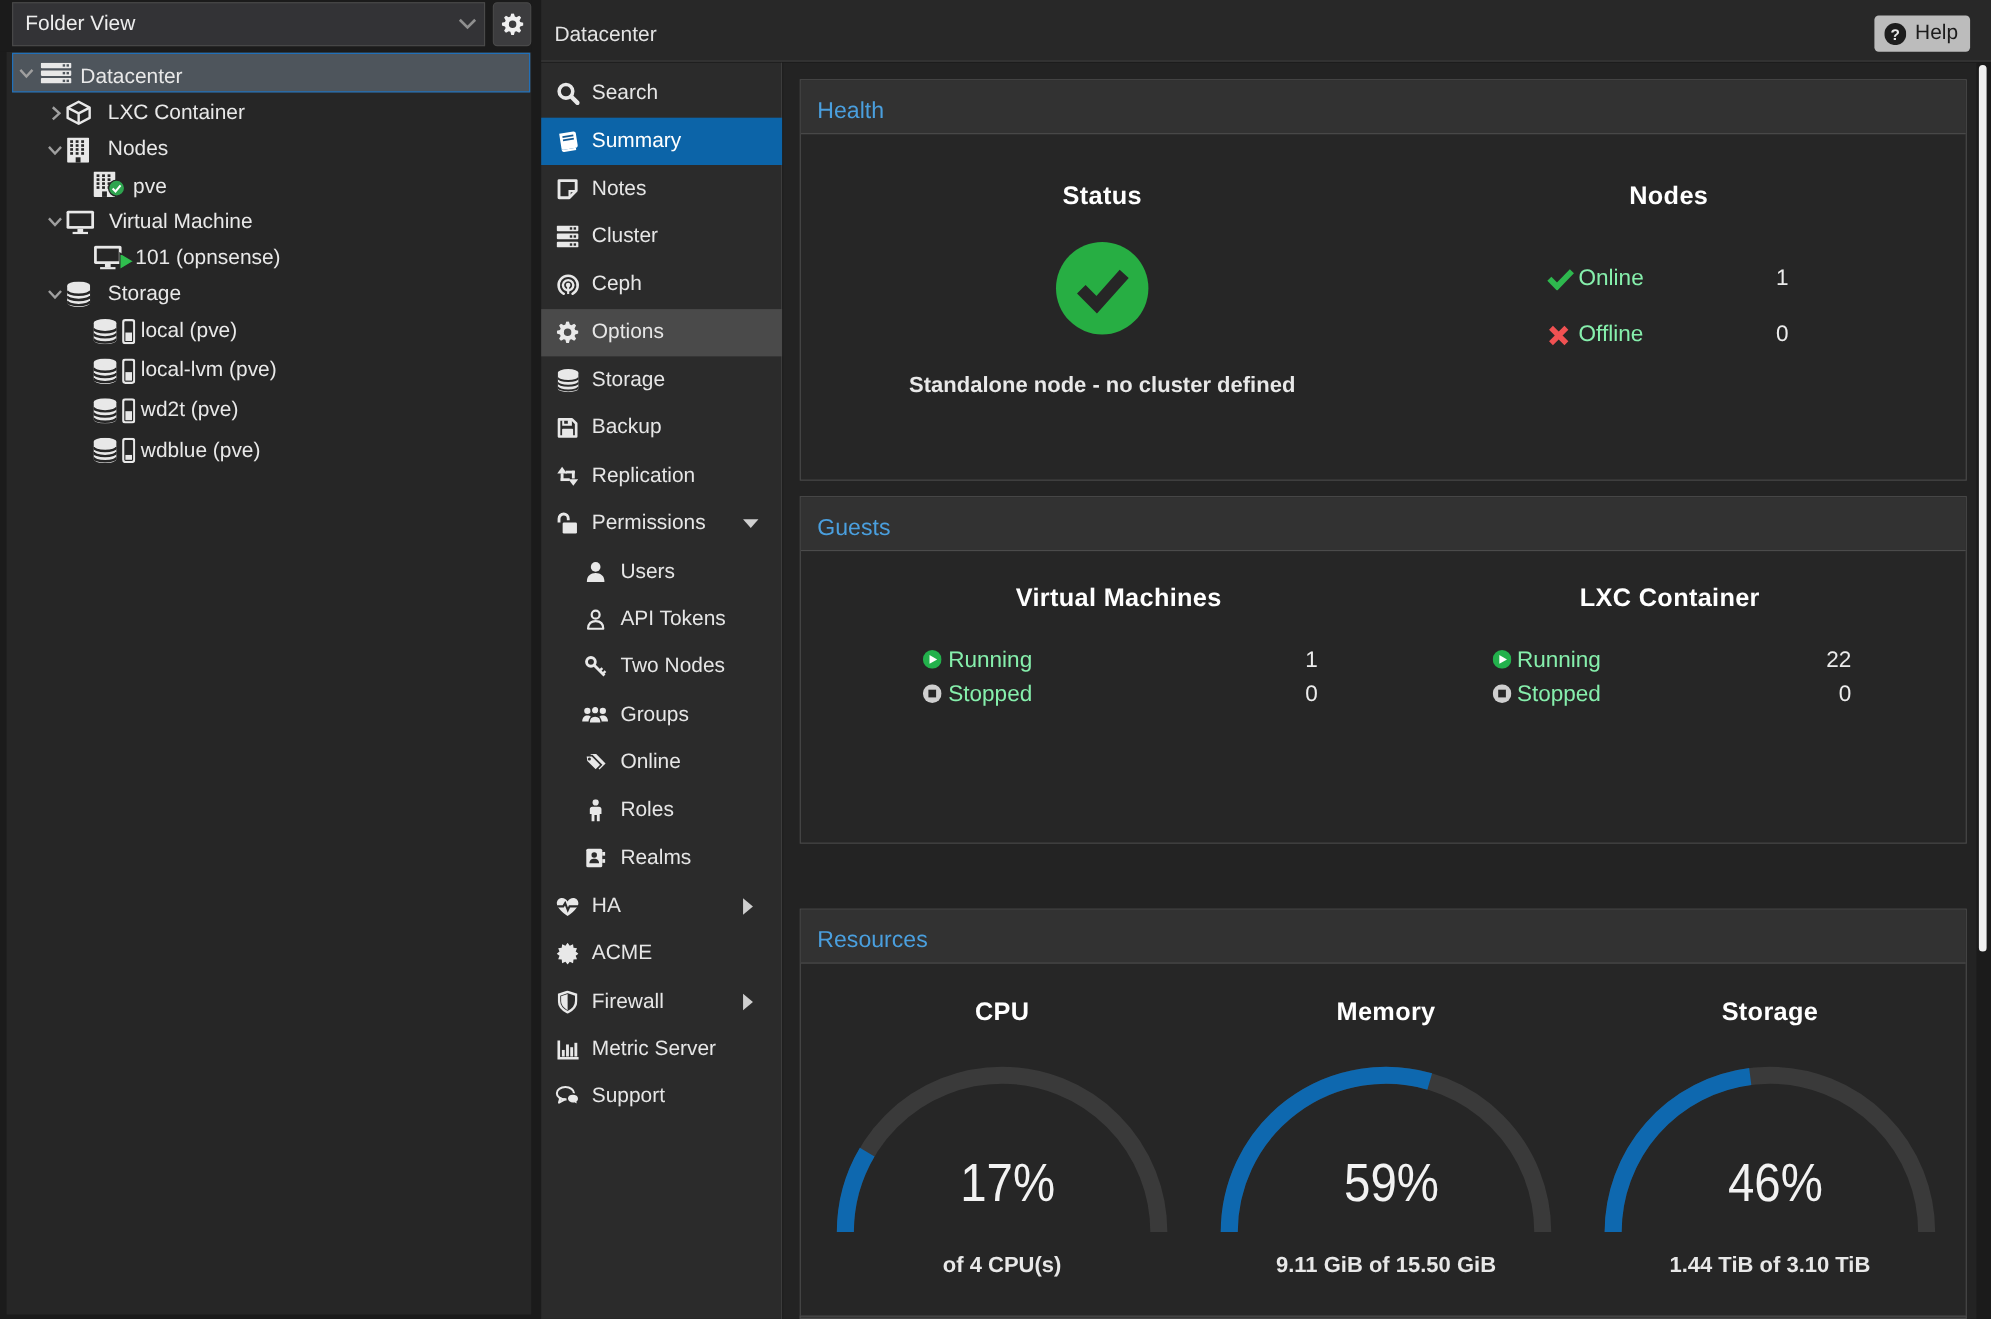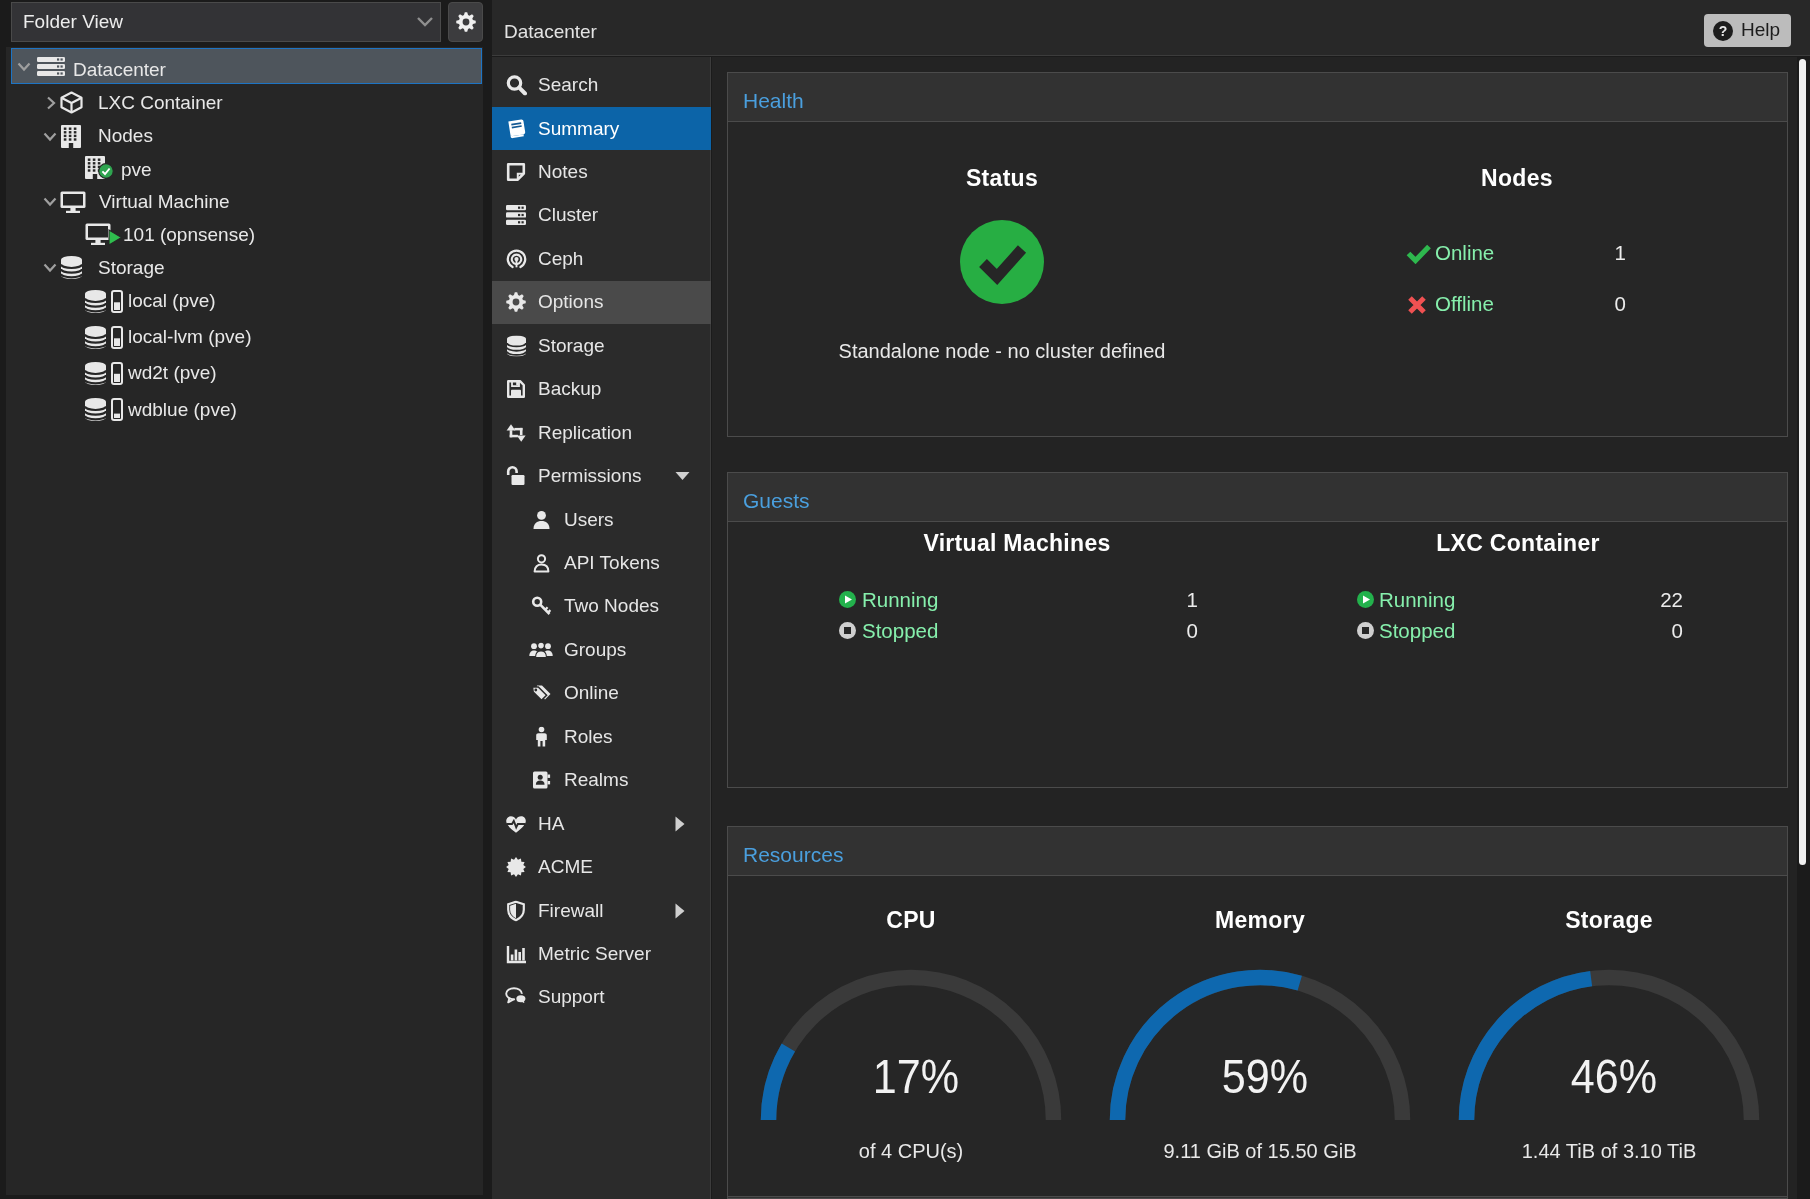--- a/index.html
+++ b/index.html
@@ -28,21 +28,21 @@
 .mi .ic svg { margin:0 auto; }
 .mi.sub .ic { left:36px; }
 .mi .arr { position:absolute; left:183px; top:50%; transform:translateY(-50%); color:#cfcfcf; font-size:15px; }
 .mi.sel { background:#0c64a8; color:#fff;padding-left:24px; }
 .mi.hov { background:#4a4a4a; }
 
 .panel { position:absolute; left:727px; width:1061px; background:#262626; border:1px solid #4b4b4b; }
 .panel .hd { position:absolute; left:0; top:0; width:100%; height:49px; background:#323232; border-bottom:1px solid #4b4b4b; }
 .panel .hd span { position:absolute; left:15px; top:4px; line-height:48px; font-size:21px; color:#4a9fde; }
 .h2 { position:absolute; transform:translate(-50%,-50%); font-size:23px; font-weight:bold; color:#fff; white-space:nowrap; letter-spacing:0.3px; }
-.bt { position:absolute; transform:translate(-50%,-50%); font-size:20px; color:#e8e8e8; white-space:nowrap; }
+.bt { position:absolute; transform:translate(-50%,-50%); font-size:20px; color:#e8e8e8; white-space:nowrap;font-weight:bold; }
 .lt { position:absolute; transform:translateY(-50%); font-size:20.5px; color:#86efac; white-space:nowrap; }
 .rt { position:absolute; transform:translateY(-50%); font-size:20.5px; color:#ececec; white-space:nowrap; text-align:right; }
 .pct { position:absolute; transform:translate(-50%,-50%) scaleX(0.88); font-size:49px; color:#f2f2f2; white-space:nowrap; }
 
 #sbtrack { position:absolute; left:1797px; top:57px; width:13px; height:1142px; background:#1b1b1b; }
 #sbthumb { position:absolute; left:1799px; top:59px; width:7px; height:806px; background:#f0f0f0; border-radius:4px; }
 </style>
 </head>
 <body>
 <div id="stage">
@@ -520,21 +520,21 @@
         </svg>
       </span>
       <span class="txt">Support</span>
     </div>
 
   <div class="panel" id="p-health" style="top:72px;height:365px">
       <div class="hd">
         <span>Health</span>
       </div>
     </div>
-  <div class="panel" id="p-guests" style="top:472px;height:316px">
+  <div class="panel" id="p-guests" style="top:451px;height:316px">
       <div class="hd">
         <span>Guests</span>
       </div>
     </div>
   <div class="panel" id="p-res" style="top:826px;height:382px">
       <div class="hd">
         <span>Resources</span>
       </div>
     </div>
   <div class="panel" id="p-next" style="top:1196px;height:3px;background:#323232"></div>

